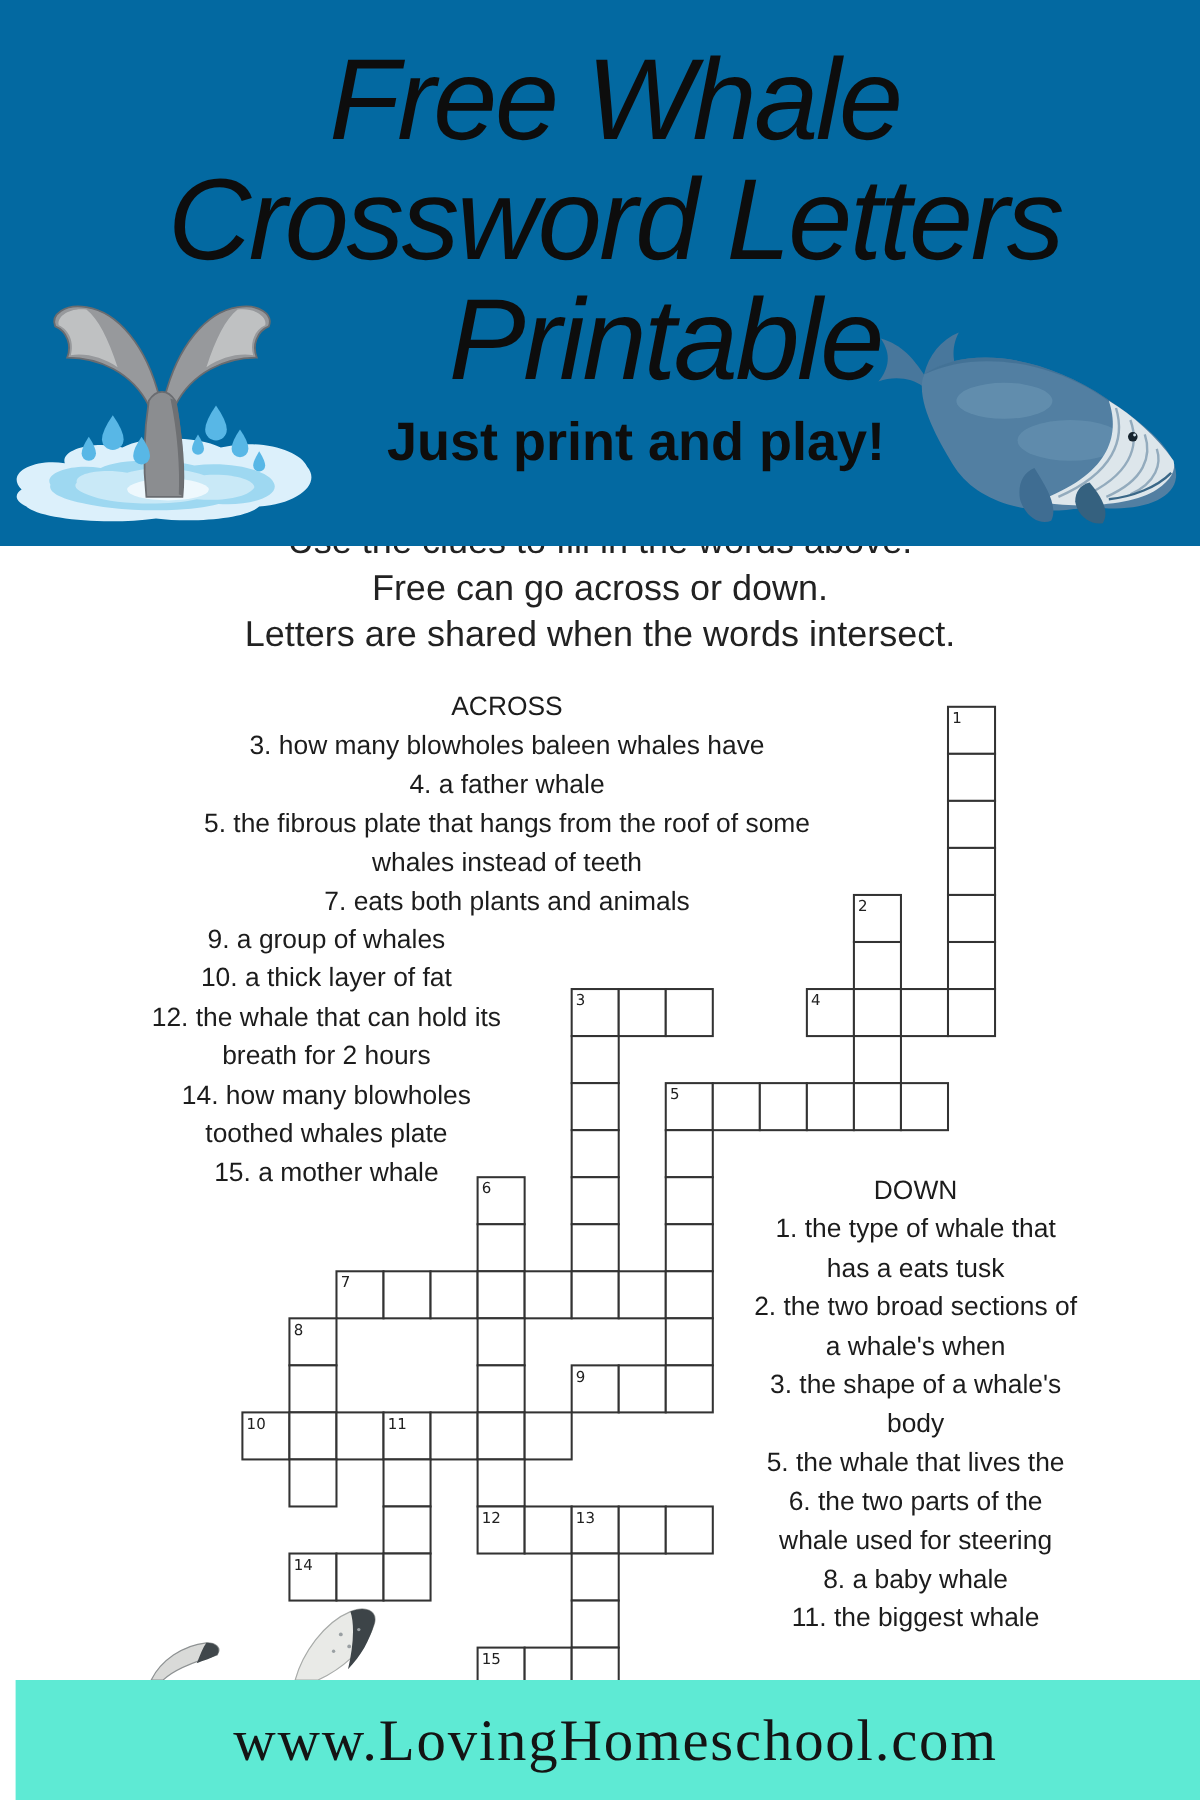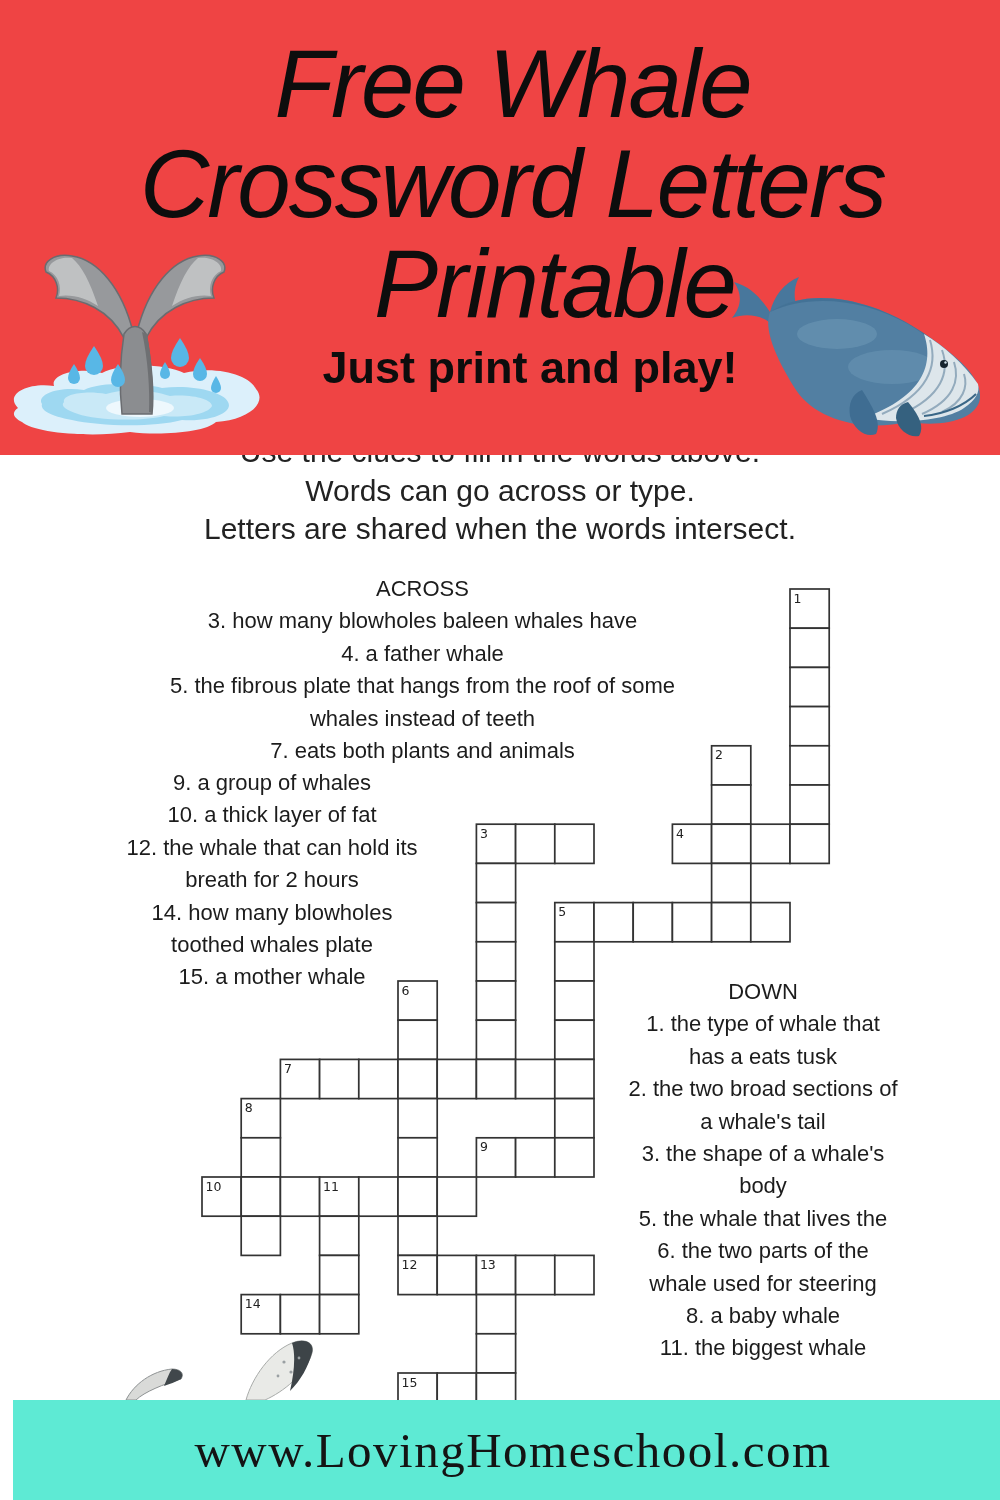--- a/index.html
+++ b/index.html
@@ -4,21 +4,21 @@
 <style>
   html,body{margin:0;padding:0;background:#e8e8e8;}
   .page{
     position:relative; width:1000px; height:1500px; background:#ffffff;
     overflow:hidden; font-family:"Liberation Sans", sans-serif; color:#1c1c1c;
     margin:0 auto;
   }
   
   .header{
     position:absolute; top:0; left:0; width:1000px; height:455px;
-    background:#ef4444; z-index:3;
+    background:#0369a1; z-index:3;
   }
   .title{
     position:absolute; top:34px; left:30px; width:965px;
     text-align:center; font-style:italic; font-size:96px; line-height:100px;
     letter-spacing:-2px; color:#0d0d0d; font-weight:400;
   }
   .title .line:nth-child(3){ padding-left:84px; }
   .subtitle{
     position:absolute; top:342px; left:30px; width:1000px;
     text-align:center; font-weight:700; font-size:45px; color:#0d0d0d;
@@ -142,21 +142,21 @@
       <text x="205.5" y="1190.5" font-size="12.5" fill="#222" font-family="DejaVu Sans, sans-serif">10</text>
       <text x="323.1" y="1190.5" font-size="12.5" fill="#222" font-family="DejaVu Sans, sans-serif">11</text>
       <text x="401.5" y="1268.9" font-size="12.5" fill="#222" font-family="DejaVu Sans, sans-serif">12</text>
       <text x="479.9" y="1268.9" font-size="12.5" fill="#222" font-family="DejaVu Sans, sans-serif">13</text>
       <text x="244.7" y="1308.1" font-size="12.5" fill="#222" font-family="DejaVu Sans, sans-serif">14</text>
       <text x="401.5" y="1386.5" font-size="12.5" fill="#222" font-family="DejaVu Sans, sans-serif">15</text>
     </svg>
 
   <div class="instructions">
       <div class="line">Use the clues to fill in the words above.</div>
-      <div class="line">Words can go across or type.</div>
+      <div class="line">Free can go across or down.</div>
       <div class="line">Letters are shared when the words intersect.</div>
     </div>
 
   <div class="clues" id="across-block">
     <div class="line">ACROSS</div>
   <div class="line">3. how many blowholes baleen whales have</div>
       <div class="line">4. a father whale</div>
       <div class="line">5. the fibrous plate that hangs from the roof of some</div>
       <div class="line">whales instead of teeth</div>
       <div class="line">7. eats both plants and animals</div>
@@ -169,21 +169,21 @@
       <div class="line">14. how many blowholes</div>
       <div class="line">toothed whales plate</div>
       <div class="line">15. a mother whale</div>
     </div>
 
   <div class="clues" id="down-block">
     <div class="line">DOWN</div>
   <div class="line">1. the type of whale that</div>
       <div class="line">has a eats tusk</div>
       <div class="line">2. the two broad sections of</div>
-      <div class="line">a whale's tail</div>
+      <div class="line">a whale's when</div>
       <div class="line">3. the shape of a whale's</div>
       <div class="line">body</div>
       <div class="line">5. the whale that lives the</div>
       <div class="line">6. the two parts of the</div>
       <div class="line">whale used for steering</div>
       <div class="line">8. a baby whale</div>
       <div class="line">11. the biggest whale</div>
     </div>
 
   <svg id="breach-illus" class="illus" viewBox="0 0 240 60">

